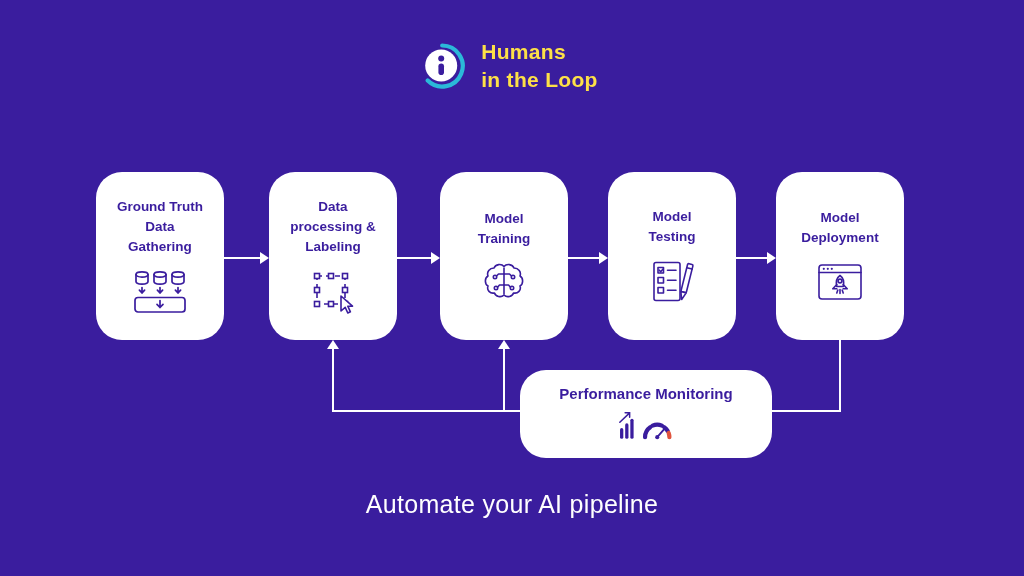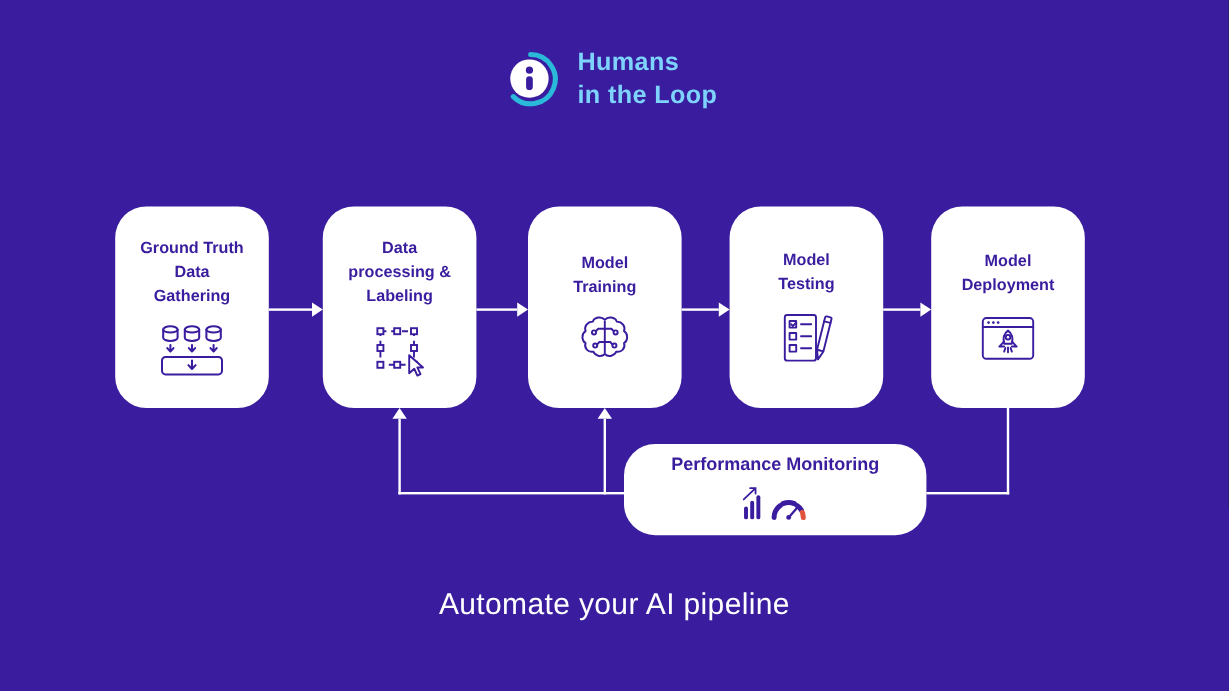--- a/index.html
+++ b/index.html
@@ -1,35 +1,35 @@
 <!DOCTYPE html>
 <html style="--bg: #3A1D9E; --card: #FFFFFF; --purple: #3A1D9E; --line: #FFFFFF;"><head>
 <meta charset="utf-8">
 <style>
   html,body{margin:0;padding:0;background:#222;}
   body{font-family:"Liberation Sans",sans-serif;}
   .canvas{position:relative;width:1024px;height:576px;background:var(--bg,#3A1D9E);overflow:hidden;margin:0 auto;}
 
   
   .logo{position:absolute;top:38px;left:50%;transform:translateX(-52%);display:flex;align-items:center;gap:16px;}
-  .logo-text{color:#7dd3fc;font-size:21px;font-weight:700;line-height:1.32;letter-spacing:.3px;white-space:pre-line;}
+  .logo-text{color:#fde047;font-size:21px;font-weight:700;line-height:1.32;letter-spacing:.3px;white-space:pre-line;}
 
   
   .step-box{position:absolute;top:172px;width:128px;height:168px;background:var(--card,#fff);border-radius:26px;
             display:flex;flex-direction:column;align-items:center;justify-content:center;gap:12px;
             padding:6px 8px;box-sizing:border-box;}
   .step-label{color:var(--purple,#3A1D9E);font-weight:700;font-size:13.5px;line-height:1.5;text-align:center;white-space:pre-line;}
 
   
   .flow-line{position:absolute;background:var(--line,#fff);}
   .arrow-right{position:absolute;width:0;height:0;border-top:6px solid transparent;border-bottom:6px solid transparent;border-left:9px solid var(--line,#fff);}
   .arrow-up{position:absolute;width:0;height:0;border-left:6px solid transparent;border-right:6px solid transparent;border-bottom:9px solid var(--line,#fff);}
 
   
-  .perf-box{position:absolute;left:520px;top:370px;width:252px;height:76px;background:var(--card,#fff);border-radius:26px;
+  .perf-box{position:absolute;left:520px;top:370px;width:252px;height:88px;background:var(--card,#fff);border-radius:26px;
             display:flex;flex-direction:column;align-items:center;justify-content:center;gap:5px;}
   .perf-label{color:var(--purple,#3A1D9E);font-weight:700;font-size:15px;}
 
   .caption{position:absolute;left:0;top:490px;width:100%;text-align:center;color:#fff;font-size:25px;font-weight:400;letter-spacing:.3px;}
   svg{display:block;}
   .step-icon,.perf-icon,.logo-mark{line-height:0;}
 </style>
 </head>
 <body>
 

